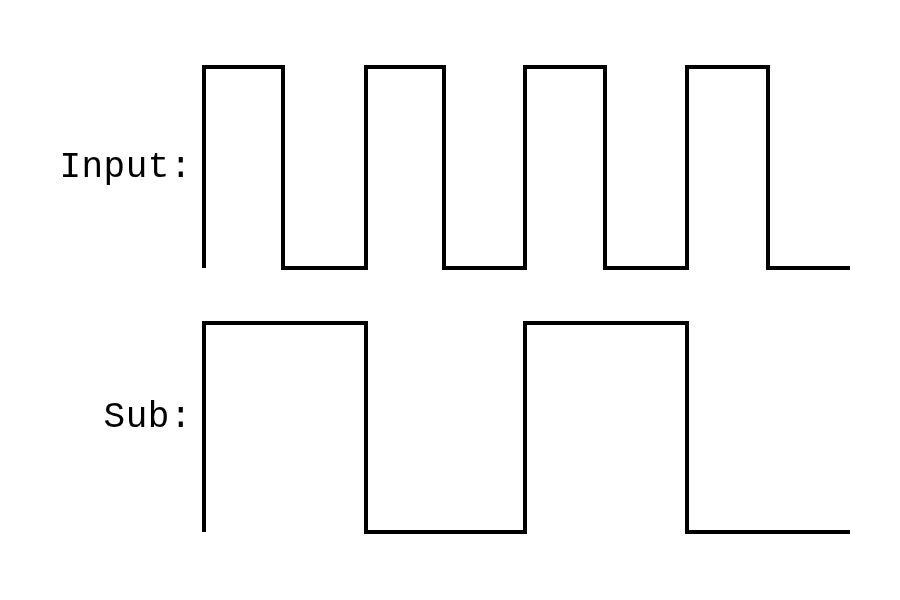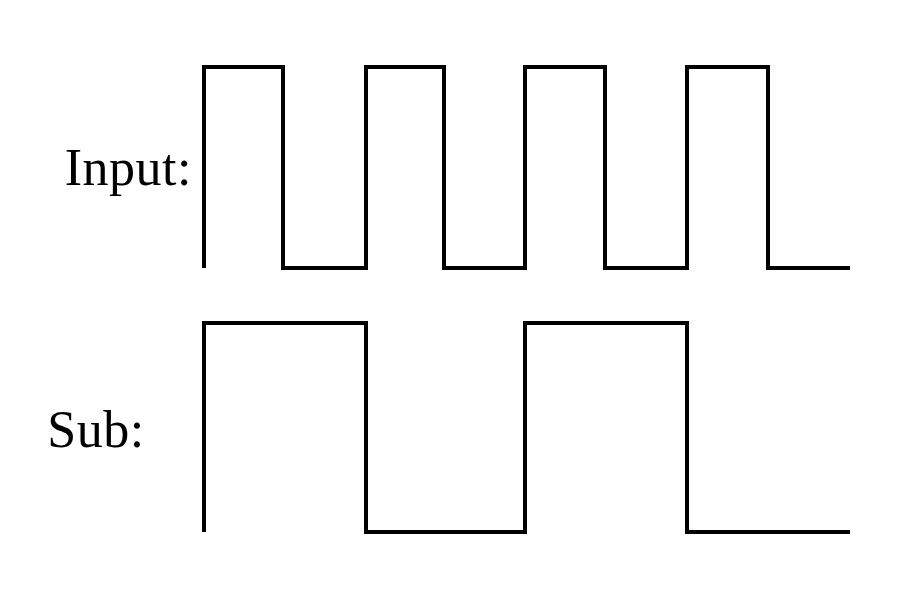--- a/index.html
+++ b/index.html
@@ -12,38 +12,37 @@
     position: relative;
     width: 900px;
     height: 600px;
     background: #ffffff;
     overflow: hidden;
     font-family: "DejaVu Sans Mono", "Liberation Mono", monospace;
   }
   .wave-label {
     position: absolute;
     color: #000000;
-    font-family: Liberation Serif, serif;
-    font-size: 52px;
+    font-family: Liberation Mono, monospace;
+    font-size: 36px;
     line-height: 40px;
     letter-spacing: 0.5px;
     white-space: pre;
     text-align: right;
     user-select: none;
   }
   #label-input {
     left: 0px;
     top: 148px;
     width: 192px;
   }
   #label-sub {
     left: 0px;
-    top: 410px;
+    top: 398px;
     width: 192px;
-    text-align: center;
   }
   #wave-svg {
     position: absolute;
     left: 0;
     top: 0;
     width: 900px;
     height: 600px;
     display: block;
   }
   .wave-path {

